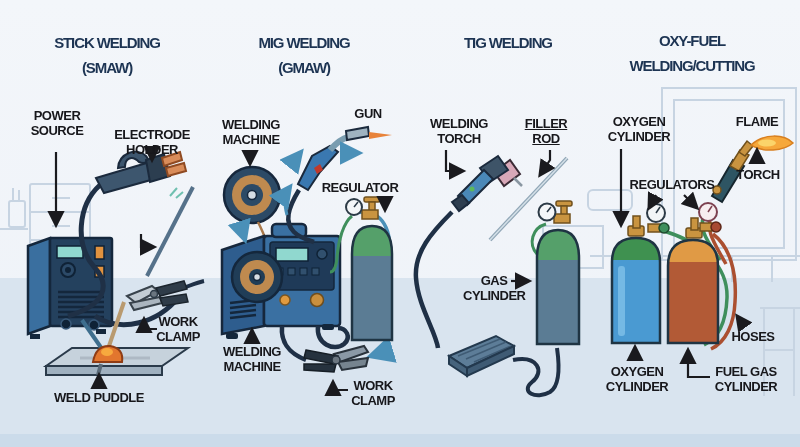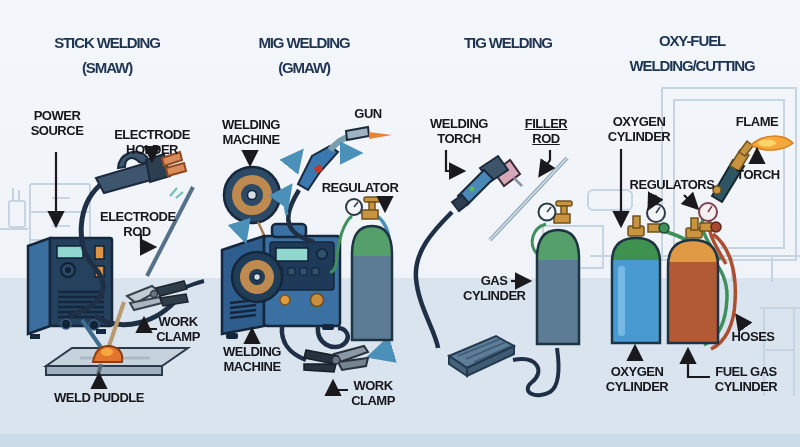--- a/index.html
+++ b/index.html
@@ -320,21 +320,20 @@
   <div class="title" style="left:413px;top:30px;width:190px;">
     <span>TIG WELDING</span>
   </div>
   <div class="title" style="left:597px;top:28px;width:190px;">
     <span>OXY-FUEL</span>
       <span>WELDING/CUTTING</span>
   </div>
 
   <div class="label" style="left:26px;top:108px;width:62px;">POWER SOURCE</div>
   <div class="label" style="left:111px;top:115px;width:82px;margin-top:12px;">ELECTRODE HOLDER</div>
-  <div class="label" style="left:100px;top:209px;width:74px;">ELECTRODE ROD</div>
   <div class="label" style="left:153px;top:314px;width:50px;">WORK CLAMP</div>
   <div class="label nowrap" style="left:53px;top:390px;width:92px;">WELD PUDDLE</div>
 
   <div class="label" style="left:214px;top:117px;width:74px;">WELDING MACHINE</div>
   <div class="label nowrap" style="left:348px;top:106px;width:40px;">GUN</div>
   <div class="label nowrap" style="left:320px;top:180px;width:80px;">REGULATOR</div>
   <div class="label" style="left:215px;top:344px;width:74px;">WELDING MACHINE</div>
   <div class="label" style="left:349px;top:378px;width:48px;">WORK CLAMP</div>
 
   <div class="label" style="left:420px;top:116px;width:78px;">WELDING TORCH</div>

